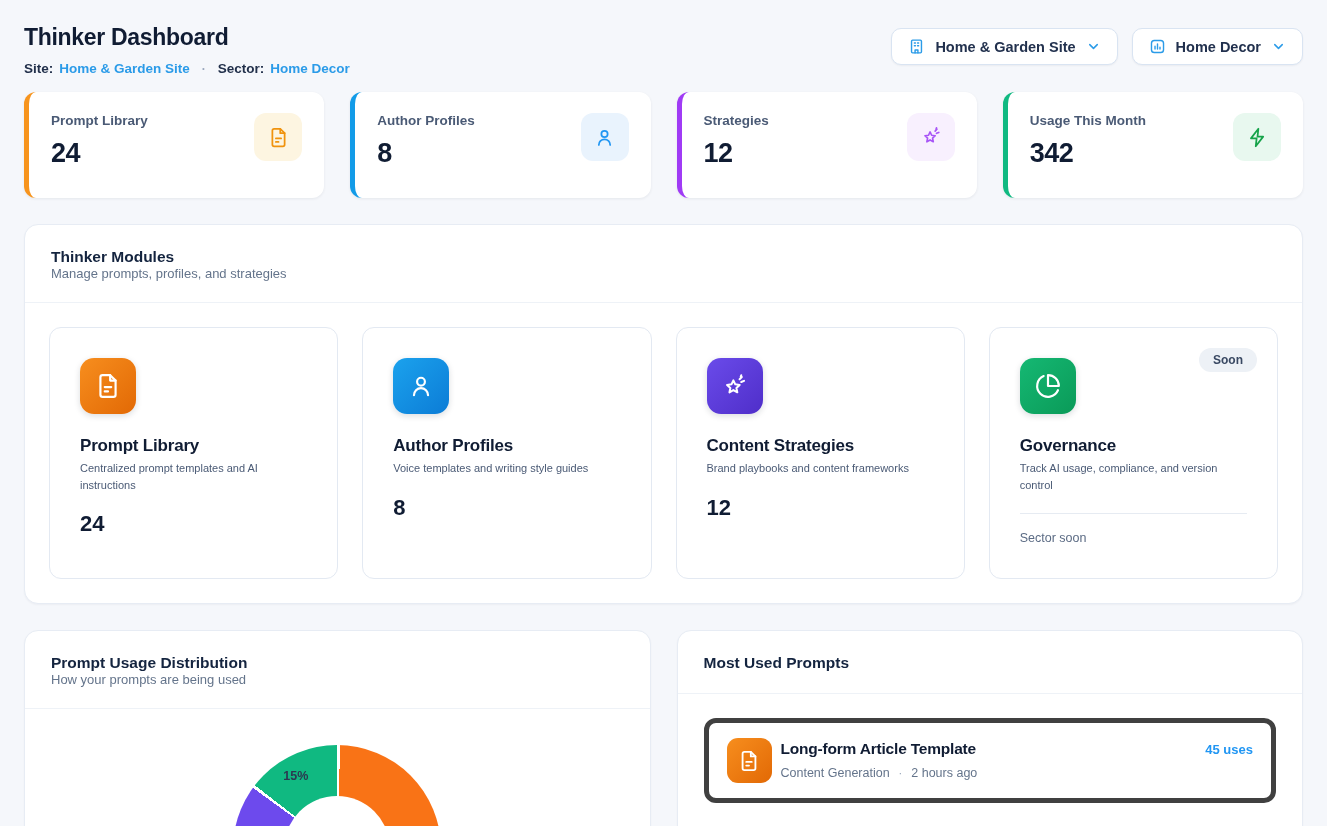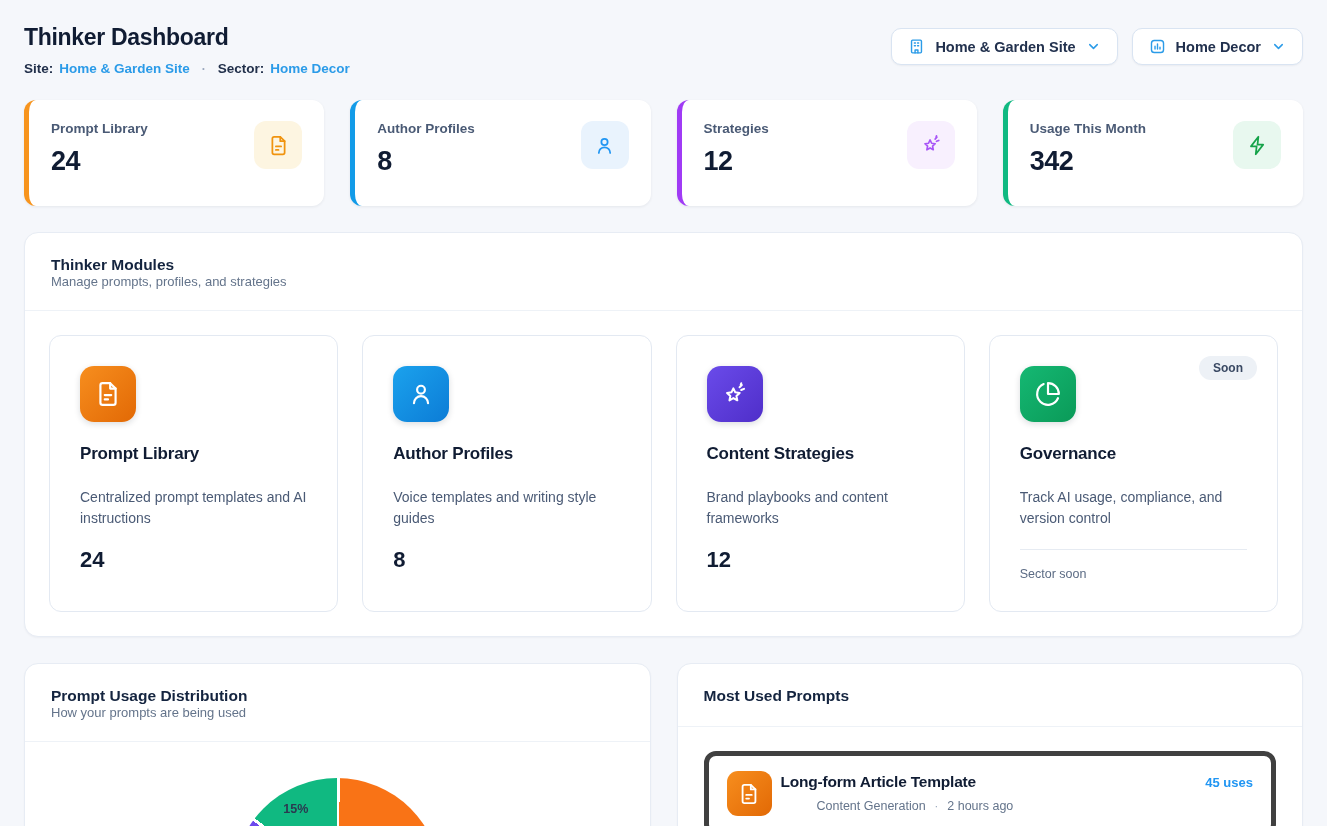--- a/index.html
+++ b/index.html
@@ -6,21 +6,21 @@
   html, body { width: 1327px; height: 826px; }
   body {
     font-family: "Liberation Sans", "DejaVu Sans", sans-serif;
     background: #F5F7FB;
     color: #0E1A2B;
     overflow: hidden;
   }
   .page { width: 1327px; height: 826px; padding: 22px 24px 0; overflow: hidden; }
 
   
-  .topbar { display: flex; justify-content: space-between; align-items: flex-start; margin-bottom: 24px; }
+  .topbar { display: flex; justify-content: space-between; align-items: flex-start; margin-bottom: 16px; }
   .page-title { font-size: 23px; font-weight: 800; letter-spacing: -0.3px; color: #101C33; margin: 2px 0 10px; }
   .subline { font-size: 13.5px; font-weight: 700; color: #22304B; display: flex; align-items: center; gap: 6px; }
   .subline .link { color: #2B9BE8; cursor: pointer; }
   .subline .sep { color: #9AA7BD; margin: 0 6px; font-size: 12px; }
   .selectors { display: flex; gap: 14px; margin-top: 6px; }
   .select-btn {
     display: flex; align-items: center; gap: 10px;
     background: #fff; border: 1px solid #D9E4F2; border-radius: 10px;
     padding: 9px 16px; font-size: 14.5px; font-weight: 700; color: #22314E;
     box-shadow: 0 1px 2px rgba(16,24,40,.05); cursor: pointer;
@@ -59,38 +59,38 @@
   .module {
     border: 1px solid #E3E9F2; border-radius: 12px; padding: 30px;
     position: relative; background: #fff; min-height: 252px; cursor: pointer;
   }
   .micon { width: 56px; height: 56px; border-radius: 14px; display: flex; align-items: center; justify-content: center; color: #fff; box-shadow: 0 2px 6px rgba(16,24,40,.15); }
   .g-orange { background: linear-gradient(135deg, #F78E1E, #E26905); }
   .g-blue   { background: linear-gradient(135deg, #1BA2ED, #0C7CD6); }
   .g-purple { background: linear-gradient(135deg, #6A4BEA, #4F2EC9); }
   .g-green  { background: linear-gradient(135deg, #15B873, #0A9A58); }
   .module h3 { font-size: 17px; font-weight: 800; color: #101C33; margin-top: 22px; letter-spacing: -0.2px; }
-  .module p { font-size: 14px; color: #4A5A75; margin-top: 23px; line-height: 1.5; font-weight: 500; }
+  .module p { font-size: 11px; color: #4A5A75; margin-top: 4px; line-height: 1.5; font-weight: 500; }
   .module .count { font-size: 22px; font-weight: 800; color: #101C33; margin-top: 18px; }
   .badge { position: absolute; top: 20px; right: 20px; background: #EDF1F6; color: #3A4963; font-size: 12px; font-weight: 700; padding: 5px 14px; border-radius: 999px; }
   .module .foot { border-top: 1px solid #E6EBF2; margin-top: 20px; padding-top: 17px; font-size: 12.5px; color: #5B6B84; font-weight: 500; }
 
   
   .bottom { display: grid; grid-template-columns: 1fr 1fr; gap: 26px; }
   .chart-area { position: relative; height: 240px; }
   .donut { width: 208px; height: 208px; border-radius: 50%; margin: 36px auto 0; position: relative; background: #EEE; }
   .donut::after { content: ""; position: absolute; inset: 51px; background: #fff; border-radius: 50%; }
   .donut-label { position: absolute; left: 50px; top: 24px; font-size: 12.5px; font-weight: 800; color: #2B3950; z-index: 2; }
 
   .prompts-body { padding: 24px 26px; }
   .prompt-item { display: flex; align-items: flex-start; gap: 9px; border: 5px solid #404040; border-radius: 12px; padding: 15px 18px; cursor: pointer; background: #fff; }
   .picon { width: 45px; height: 45px; border-radius: 11px; flex: 0 0 45px; display: flex; align-items: center; justify-content: center; color: #fff; }
   .pi-text { padding-top: 2px; }
   .pi-title { font-size: 15.5px; font-weight: 800; color: #101C33; letter-spacing: -0.2px; }
-  .pi-meta { font-size: 12.5px; color: #64748B; margin-top: 8px; display: flex; align-items: center; gap: 9px; font-weight: 500; margin-left: 36px; }
+  .pi-meta { font-size: 12.5px; color: #64748B; margin-top: 8px; display: flex; align-items: center; gap: 9px; font-weight: 500; }
   .pi-meta .mdot { color: #94A3B8; font-size: 11px; }
   .pi-uses { margin-left: auto; color: #2196F3; font-size: 13px; font-weight: 800; padding-top: 4px; white-space: nowrap; }
 
   svg { display: block; }
 </style>
 </head>
 <body>
 
 <div class="page">
 

